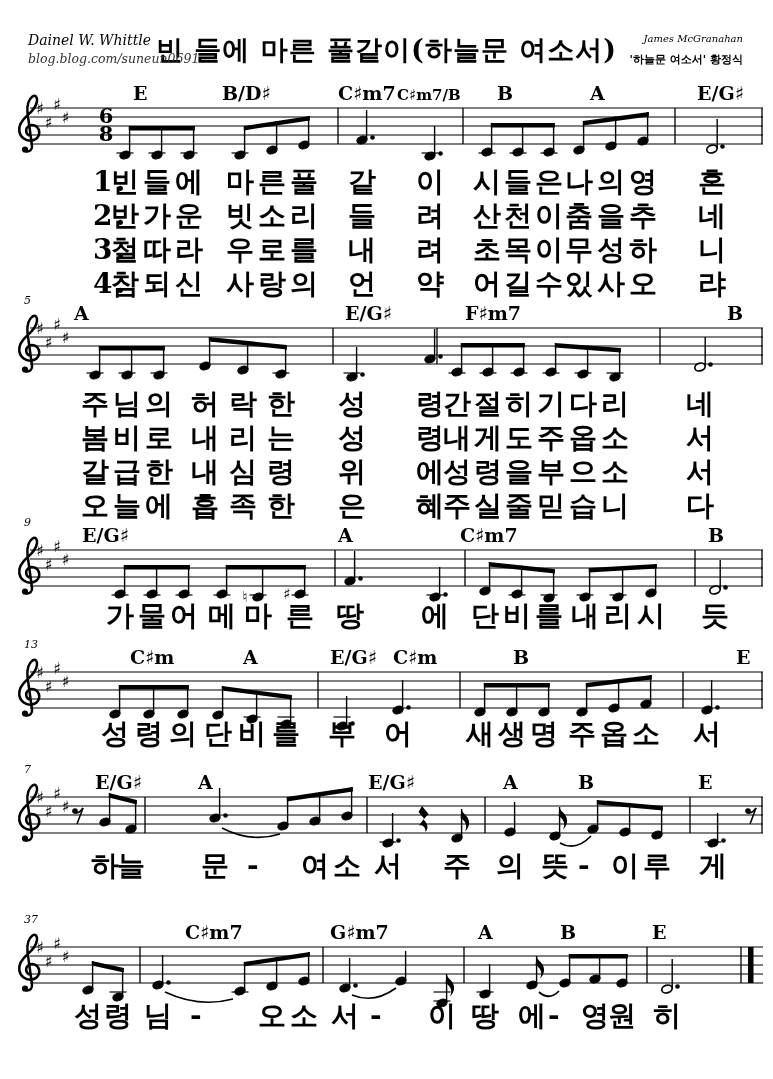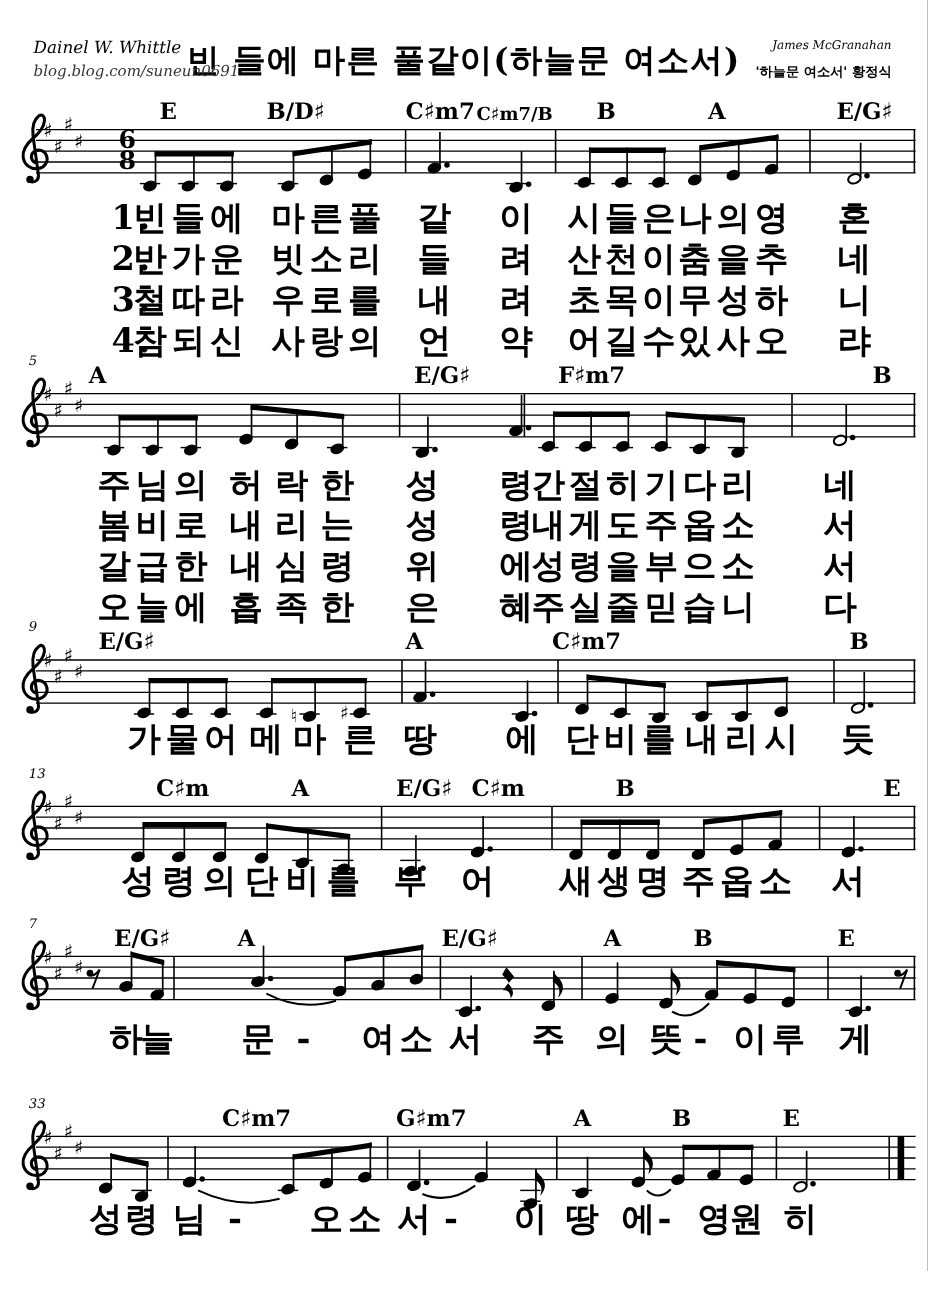--- a/index.html
+++ b/index.html
@@ -451,21 +451,21 @@
       <div class="chord" style="left: 393px; top: 646px;">C♯m</div>
       <div class="chord" style="left: 513px; top: 646px;">B</div>
       <div class="chord" style="left: 736px; top: 646px;">E</div>
       <div class="mnum" style="left: 24px; top: 763px;">7</div>
       <div class="chord" style="left: 95px; top: 771px;">E/G♯</div>
       <div class="chord" style="left: 198px; top: 771px;">A</div>
       <div class="chord" style="left: 368px; top: 771px;">E/G♯</div>
       <div class="chord" style="left: 503px; top: 771px;">A</div>
       <div class="chord" style="left: 578px; top: 771px;">B</div>
       <div class="chord" style="left: 698px; top: 771px;">E</div>
-      <div class="mnum" style="left: 24px; top: 913px;">33</div>
+      <div class="mnum" style="left: 24px; top: 913px;">37</div>
       <div class="chord" style="left: 185px; top: 921px;">C♯m7</div>
       <div class="chord" style="left: 330px; top: 921px;">G♯m7</div>
       <div class="chord" style="left: 478px; top: 921px;">A</div>
       <div class="chord" style="left: 560px; top: 921px;">B</div>
       <div class="chord" style="left: 652px; top: 921px;">E</div>
     </div>
   <div id="lyrics-layer">
       <span class="syl" style="left: 93px; top: 168px;">1.</span>
       <span class="syl" style="left: 111px; top: 168px;">빈</span>
       <span class="syl" style="left: 143px; top: 168px;">들</span>

